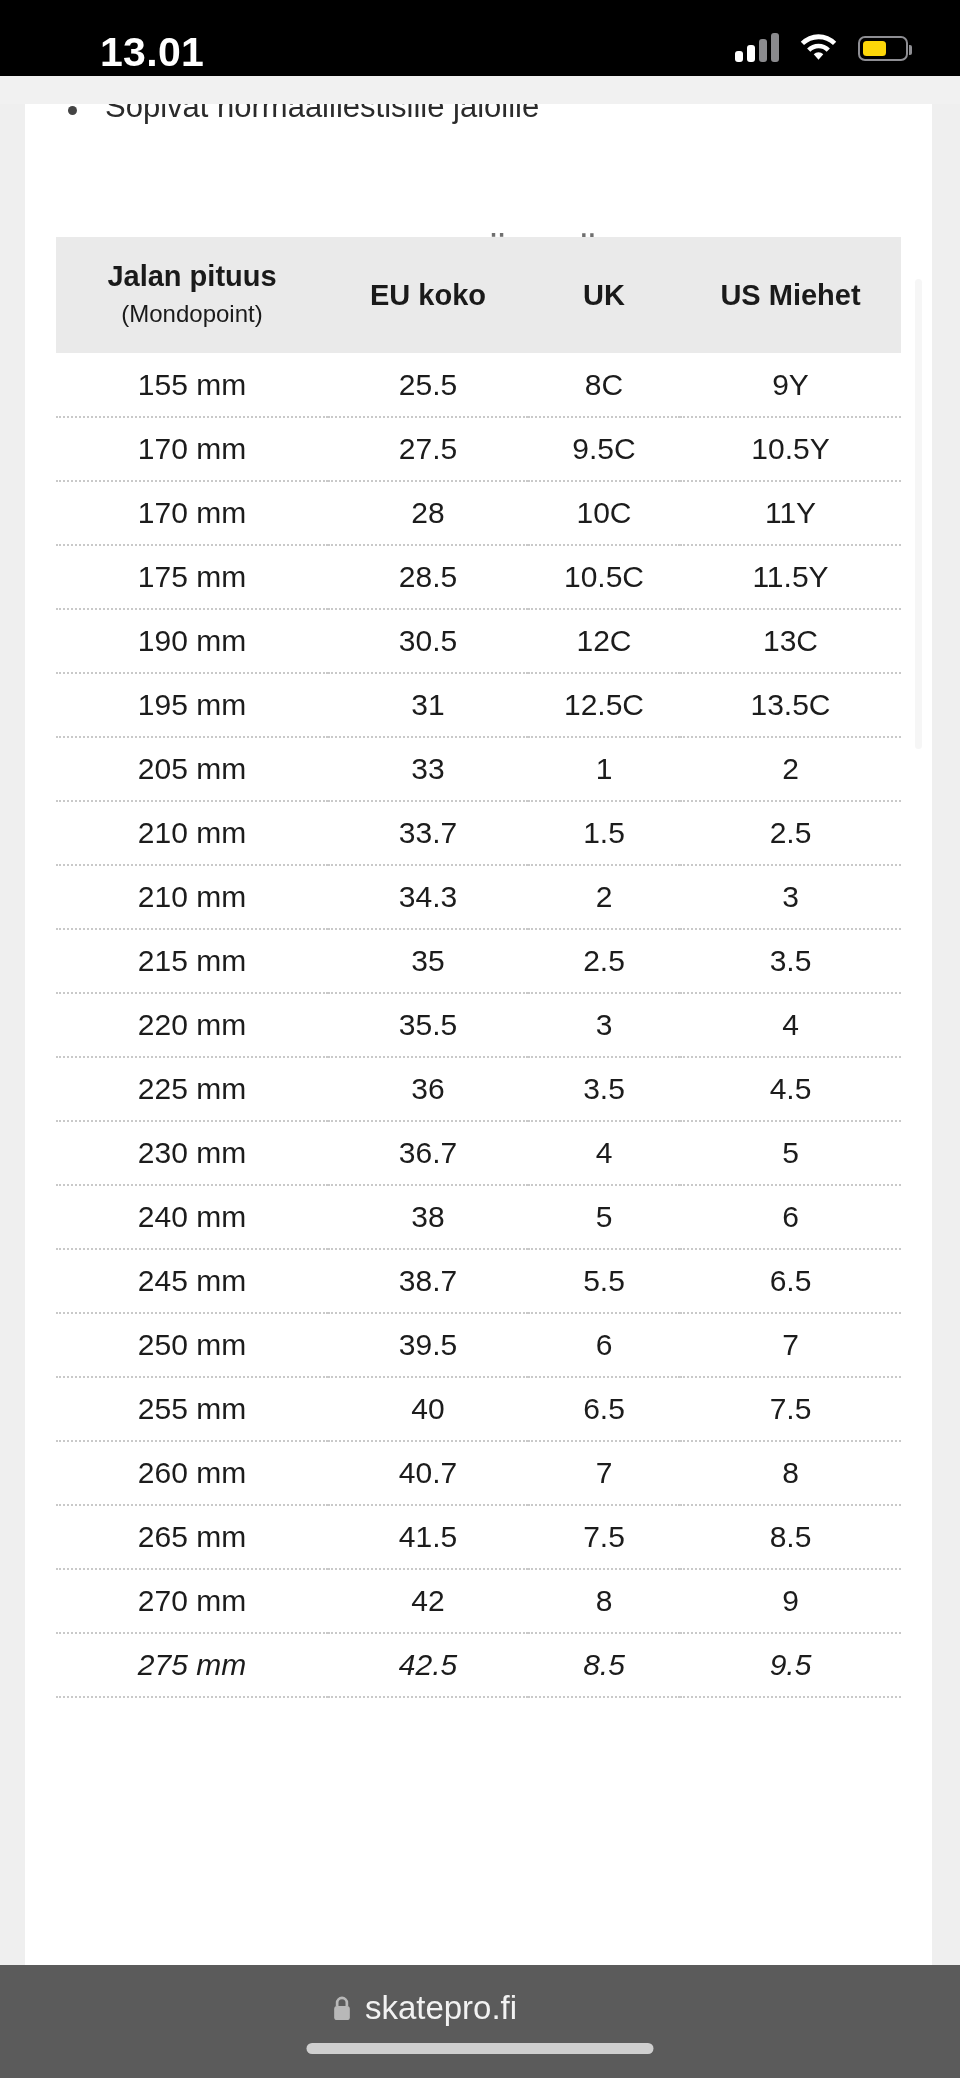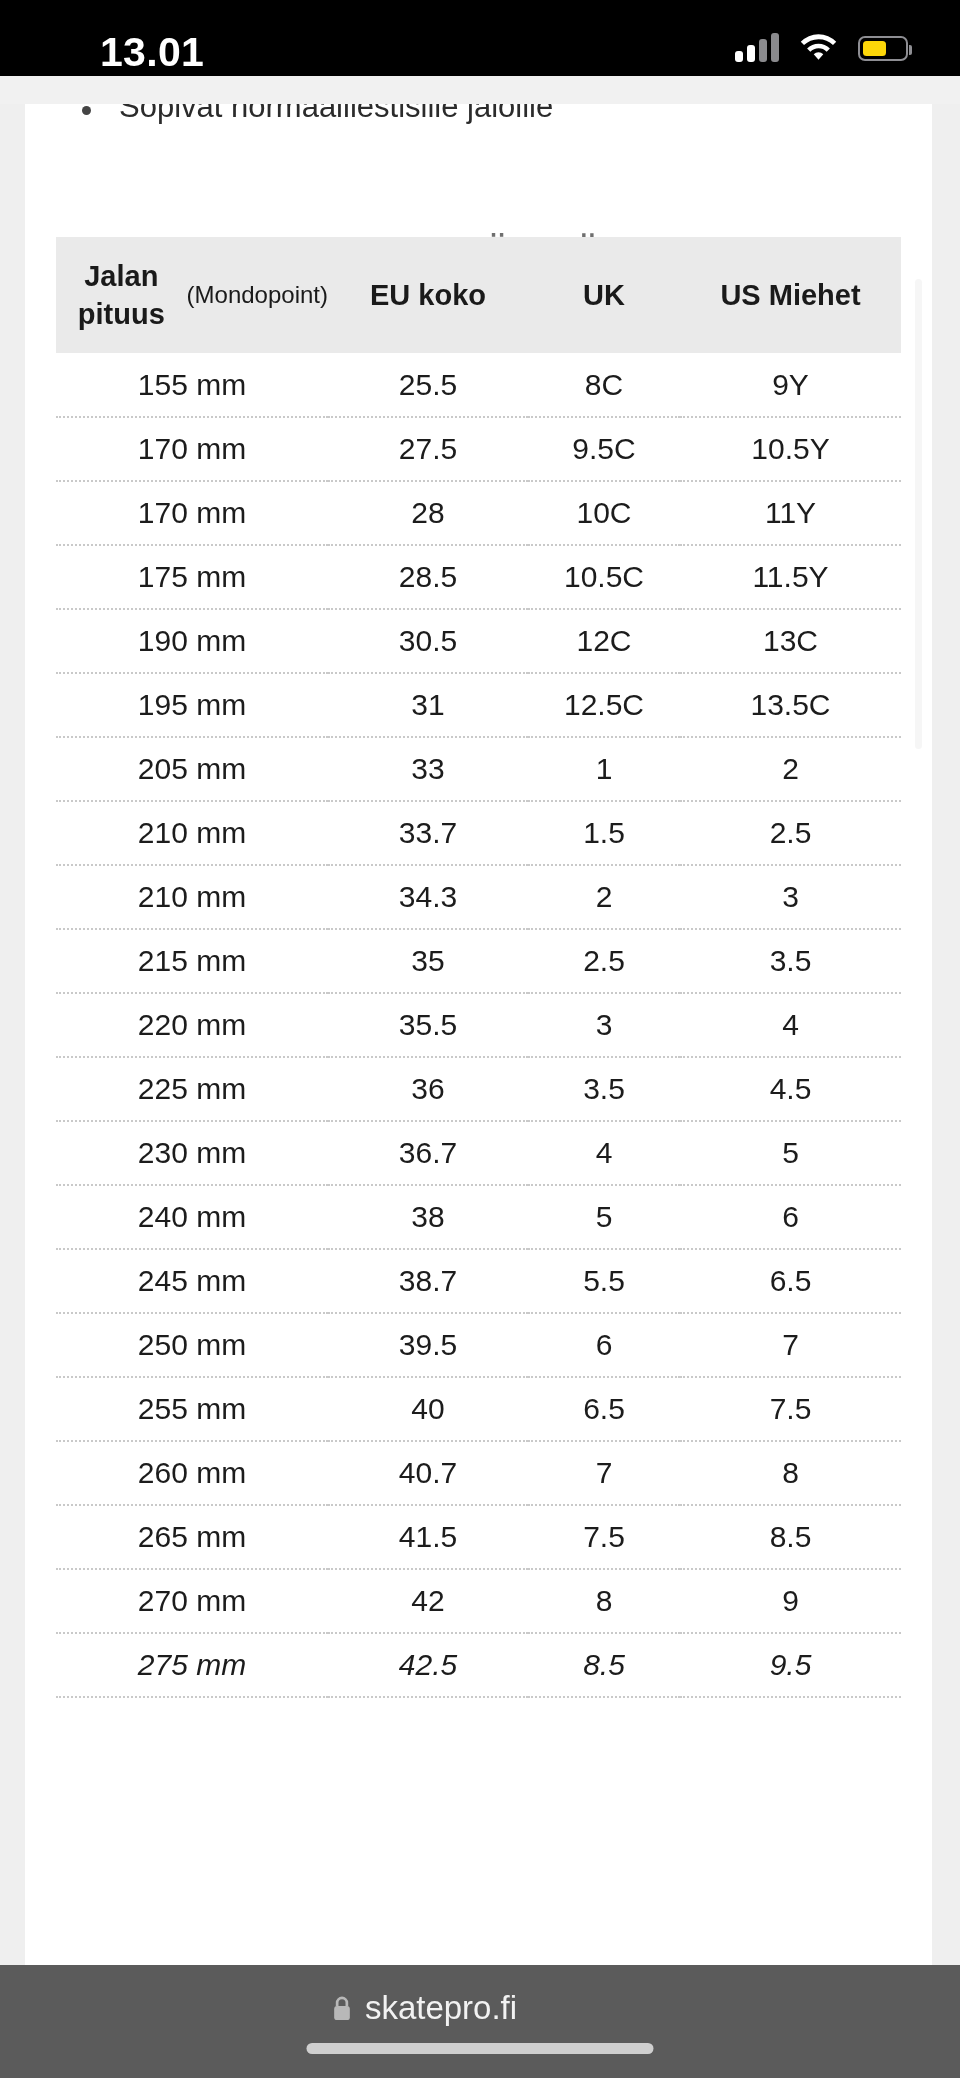--- a/index.html
+++ b/index.html
@@ -99,21 +99,21 @@
 
   .page-inner {
     position:absolute;
     left:0; top:0;
     width:907px;
   }
 
   
   .bullet-row {
     position:absolute;
-    left:57px; top:-17px;
+    left:43px; top:-17px;
     display:flex; align-items:flex-start;
     width:760px;
     text-align:right;
   }
   .bullet-dot {
     width:9px; height:9px; border-radius:50%;
     background:#444; margin-top:19px; margin-right:28px;
     flex:0 0 auto;
   }
   .bullet-text {
@@ -152,21 +152,21 @@
     background:#eaeaea;
     padding:0;
     height:116px;
     vertical-align:middle;
     font-weight:700;
     font-size:29px;
     color:#1a1a1a;
     text-align:center;
   }
   .th-stack {
-    display:flex; 
+    display:flex; flex-direction:column;
     align-items:center; justify-content:center;
     line-height:38px;
   }
   .th-sub {
     font-weight:400;
     font-size:24px;
     color:#1a1a1a;
   }
 
   .size-table tbody td {

